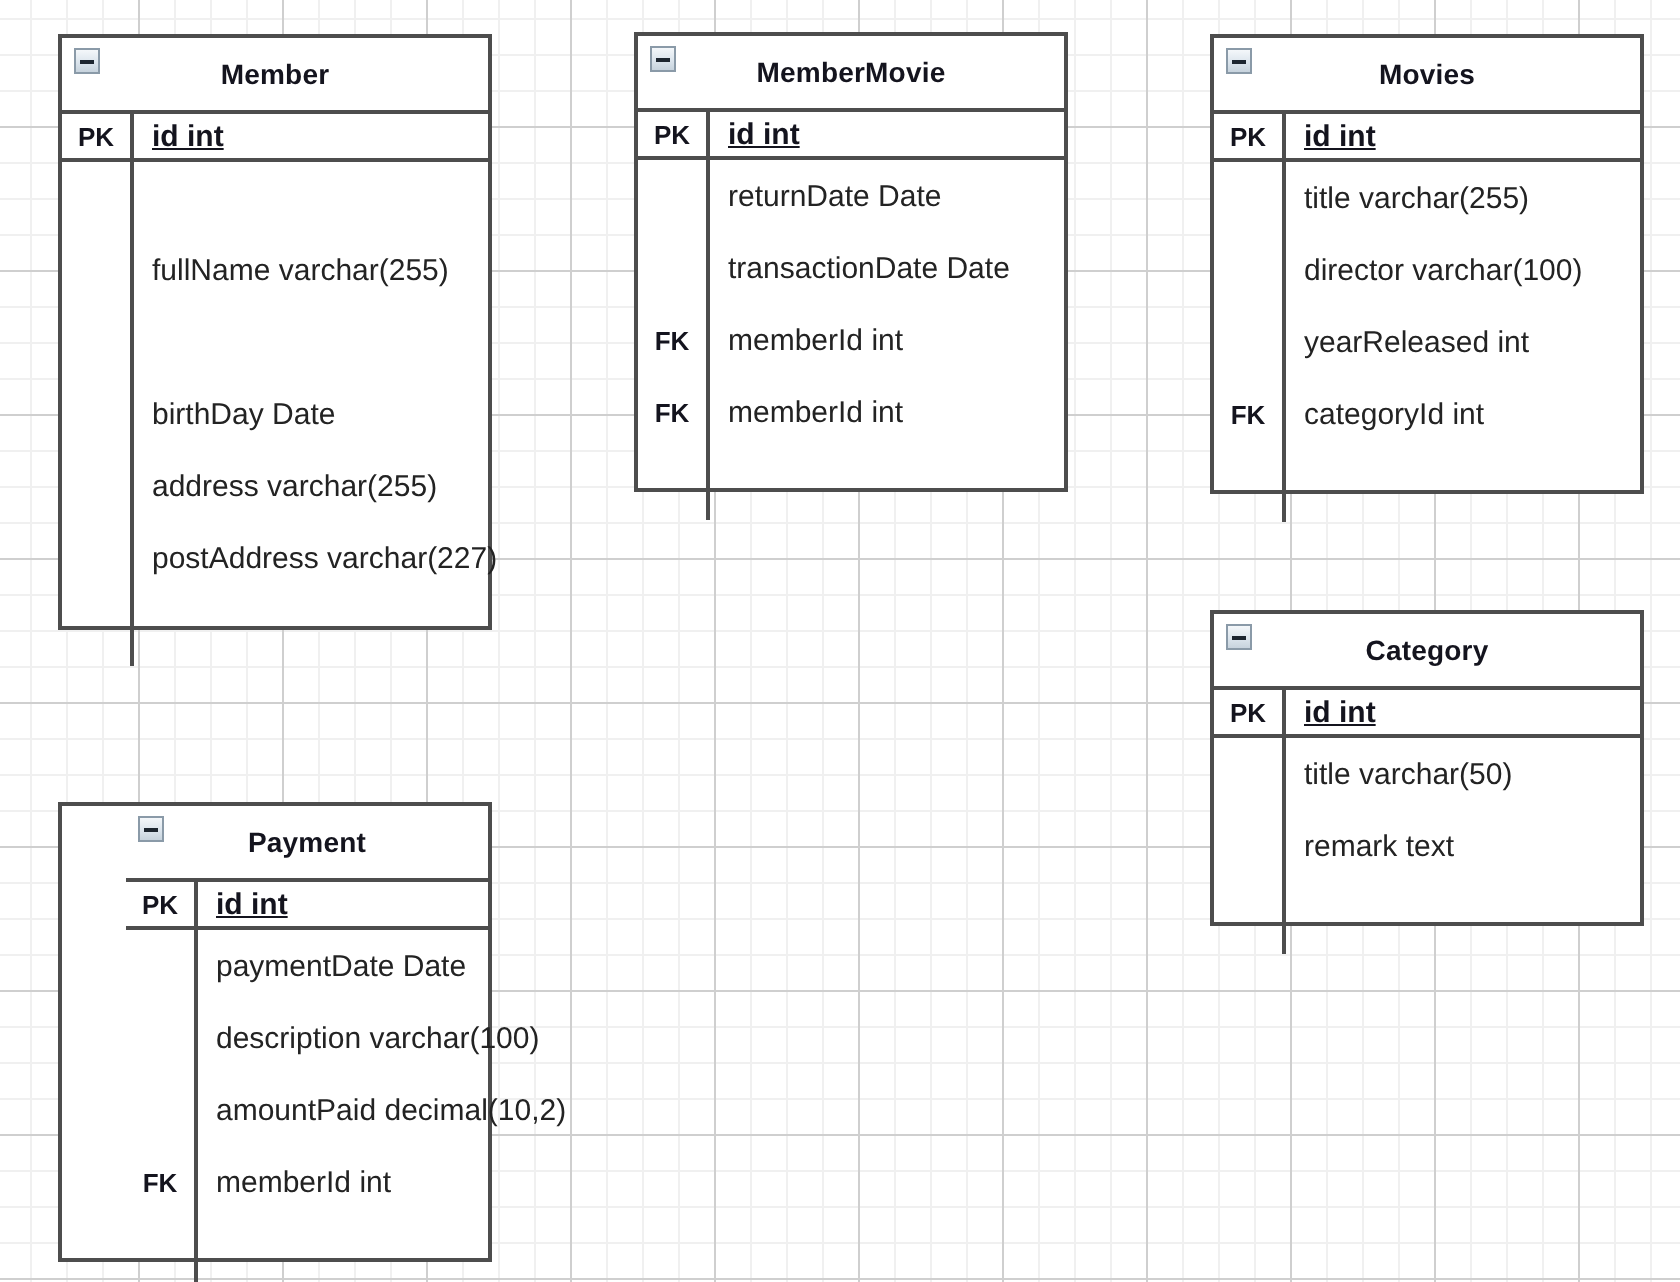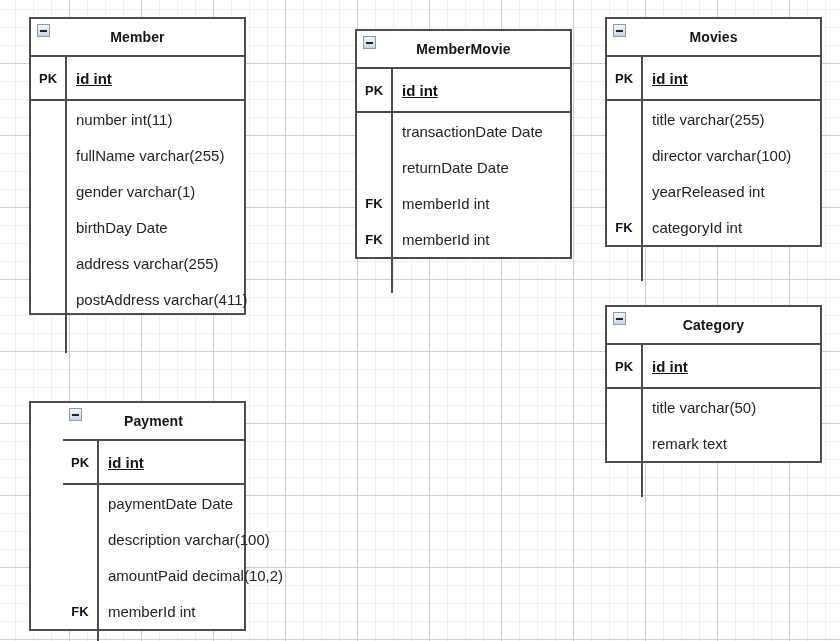--- a/index.html
+++ b/index.html
@@ -82,21 +82,21 @@
     display: block;
     width: 7px;
     height: 2px;
     background: #1d2630;
   }
 
   
   .row {
     display: flex;
     box-sizing: border-box;
-    height: 44px;
+    height: 24px;
   }
   .row.key-row {
     border-bottom: 2px solid #4d4d4d;
   }
   .row-key {
     box-sizing: border-box;
     width: 36px;
     flex: 0 0 36px;
     border-right: 2px solid #4d4d4d;
     display: flex;
@@ -145,65 +145,63 @@
         <span class="collapse-icon"></span>
         <span class="entity-title-text">Member</span>
       </div>
       <div class="row key-row">
         <div class="row-key">PK</div>
         <div class="row-name pk-name">id int</div>
       </div>
       <div class="entity-body">
         <div class="row">
           <div class="row-key"></div>
-          <div class="row-name">number int(11)</div>
         </div>
         <div class="row">
           <div class="row-key"></div>
           <div class="row-name">fullName varchar(255)</div>
         </div>
         <div class="row">
           <div class="row-key"></div>
-          <div class="row-name">gender varchar(1)</div>
         </div>
         <div class="row">
           <div class="row-key"></div>
           <div class="row-name">birthDay Date</div>
         </div>
         <div class="row">
           <div class="row-key"></div>
           <div class="row-name">address varchar(255)</div>
         </div>
         <div class="row">
           <div class="row-key"></div>
-          <div class="row-name">postAddress varchar(411)</div>
-        </div>
-        <div class="row spacer-row">
-          <div class="row-key"></div>
-          <div class="row-name"></div>
-        </div>
-      </div>
-    </div>
-    <div class="entity" style="left: 317px; top: 29px; width: 217px; height: 230px; margin-left: 38px;">
+          <div class="row-name">postAddress varchar(227)</div>
+        </div>
+        <div class="row spacer-row">
+          <div class="row-key"></div>
+          <div class="row-name"></div>
+        </div>
+      </div>
+    </div>
+    <div class="entity" style="left: 317px; top: 16px; width: 217px; height: 230px;">
       <div class="entity-title">
         <span class="collapse-icon"></span>
         <span class="entity-title-text">MemberMovie</span>
       </div>
       <div class="row key-row">
         <div class="row-key">PK</div>
         <div class="row-name pk-name">id int</div>
       </div>
       <div class="entity-body">
         <div class="row">
           <div class="row-key"></div>
+          <div class="row-name">returnDate Date</div>
+        </div>
+        <div class="row">
+          <div class="row-key"></div>
           <div class="row-name">transactionDate Date</div>
-        </div>
-        <div class="row">
-          <div class="row-key"></div>
-          <div class="row-name">returnDate Date</div>
         </div>
         <div class="row">
           <div class="row-key">FK</div>
           <div class="row-name">memberId int</div>
         </div>
         <div class="row">
           <div class="row-key">FK</div>
           <div class="row-name">memberId int</div>
         </div>
         <div class="row spacer-row">

